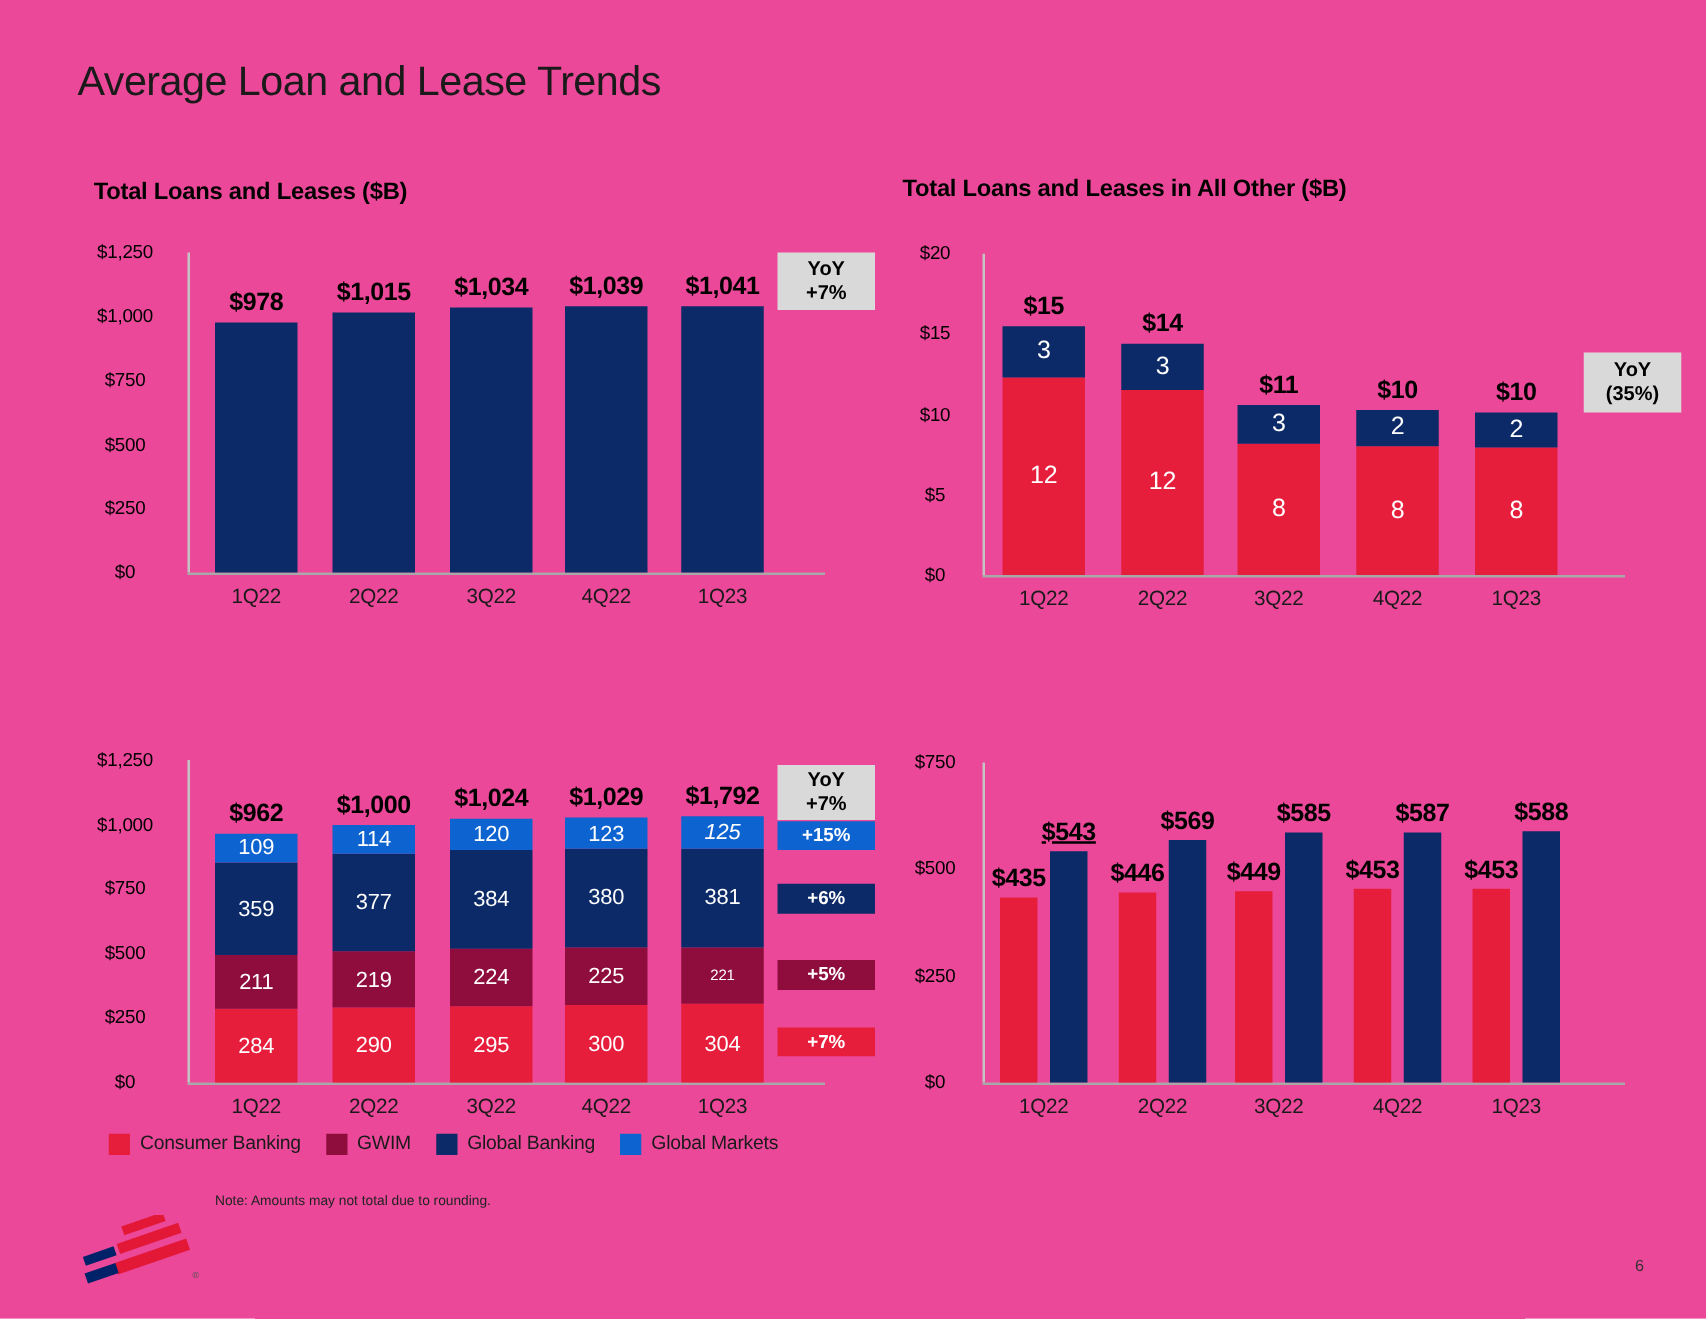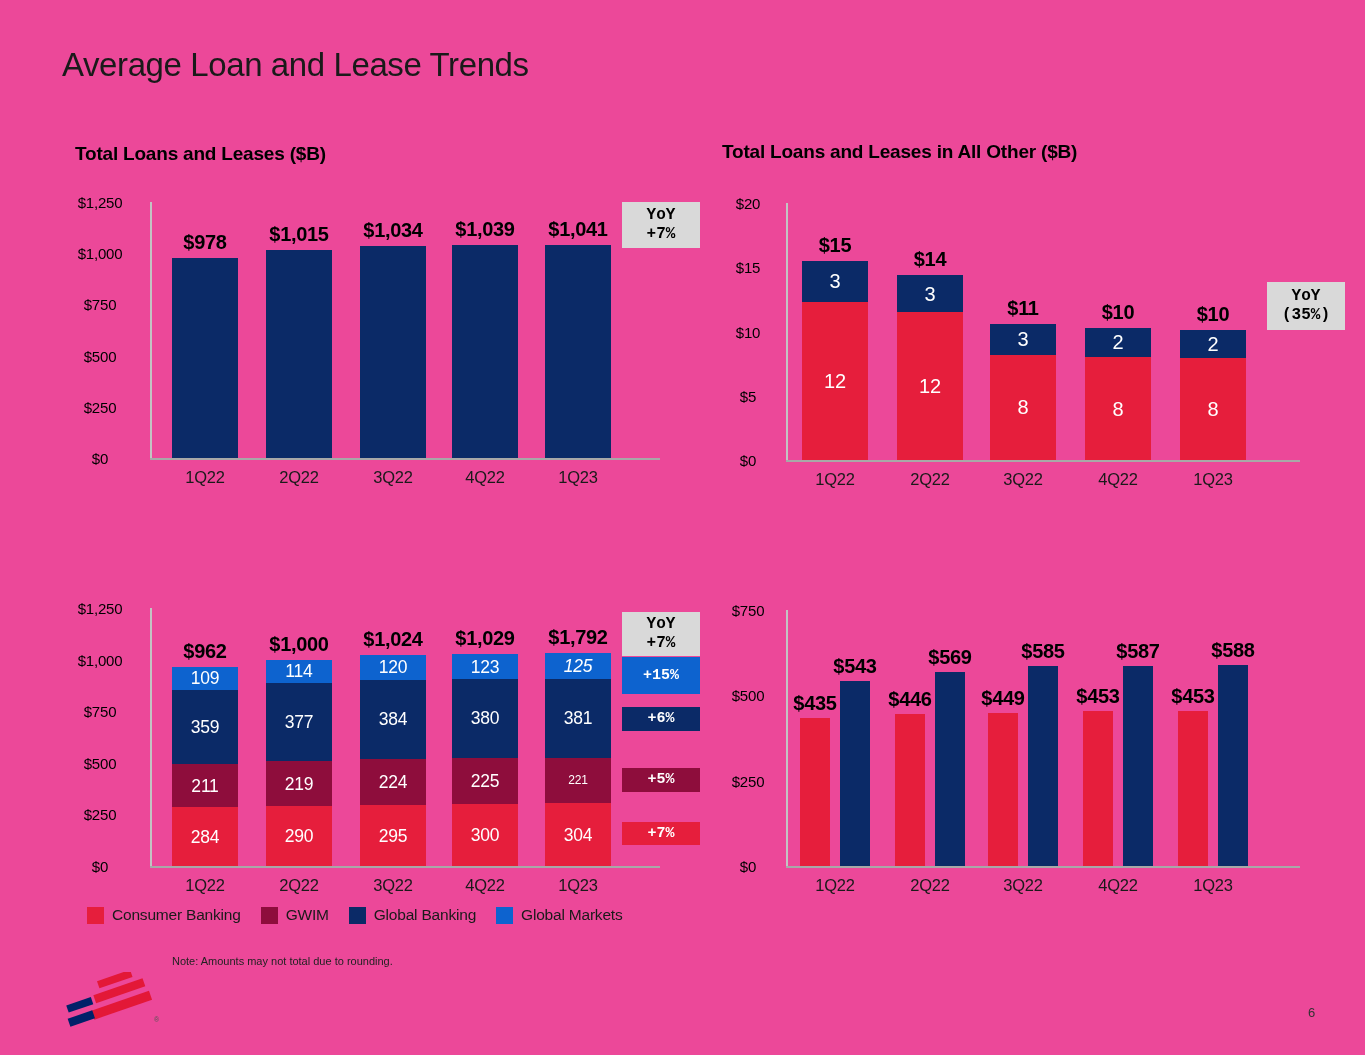--- a/index.html
+++ b/index.html
@@ -17,21 +17,21 @@
          transform:translateY(-50%);letter-spacing:-0.2px;}
   .xlab{position:absolute;font-size:16.5px;color:#1a1a1a;text-align:center;width:80px;
         letter-spacing:-0.2px;}
   .bar,.seg{position:absolute;}
   .tot{position:absolute;font-size:20px;font-weight:bold;color:#000;text-align:center;
        width:100px;letter-spacing:-0.3px;white-space:nowrap;}
   .seglab{position:absolute;color:#fff;text-align:center;transform:translateY(-50%);
           width:66px;letter-spacing:-0.2px;}
   .badge{position:absolute;display:flex;flex-direction:column;align-items:center;
          justify-content:center;font-weight:bold;text-align:center;}
-  .badge .bl{line-height:1.2;font-family:Liberation Mono, monospace;}
+  .badge .bl{line-height:1.2;}
   .legend{position:absolute;display:flex;align-items:center;}
   .leg-item{display:flex;align-items:center;}
   .swatch{display:inline-block;}
   .leg-txt{font-size:15.5px;color:#1a1a1a;margin-left:8px;letter-spacing:-0.2px;white-space:nowrap;}
   .note{position:absolute;font-size:11px;color:#222;}
   .page-num{position:absolute;font-size:13px;color:#333;}
   .logo{position:absolute;}
 </style>
 </head>
 <body>
@@ -177,21 +177,21 @@
         <div class="seglab" style="left: 485px; top: 232.447px; font-size: 12px;">221</div>
         <div class="seg" style="left: 485px; top: 131.002px; width: 66px; height: 78.6384px; background: rgb(11, 42, 103);"></div>
         <div class="seglab" style="left: 485px; top: 170.321px; font-size: 17.5px;">381</div>
         <div class="seg" style="left: 485px; top: 105.202px; width: 66px; height: 25.8px; background: rgb(13, 99, 207);"></div>
         <div class="seglab" style="left: 485px; top: 118.102px; font-size: 17.5px; font-style: italic;">125</div>
         <div class="tot" style="left: 468px; top: 78.2016px;">$1,792</div>
         <div class="badge" style="left: 562px; top: 64px; width: 78px; height: 44px; background: rgb(217, 217, 217); color: rgb(0, 0, 0); font-size: 16px;">
           <div class="bl">YoY</div>
           <div class="bl">+7%</div>
         </div>
-        <div class="badge" style="left: 562px; top: 109px; width: 78px; height: 37px; background: rgb(13, 99, 207); color: rgb(255, 255, 255); font-size: 15px;">
+        <div class="badge" style="left: 562px; top: 109px; width: 78px; height: 23px; background: rgb(13, 99, 207); color: rgb(255, 255, 255); font-size: 15px;">
           <div class="bl">+15%</div>
         </div>
         <div class="badge" style="left: 562px; top: 159px; width: 78px; height: 24px; background: rgb(11, 42, 103); color: rgb(255, 255, 255); font-size: 15px;">
           <div class="bl">+6%</div>
         </div>
         <div class="badge" style="left: 562px; top: 220px; width: 78px; height: 24px; background: rgb(142, 13, 60); color: rgb(255, 255, 255); font-size: 15px;">
           <div class="bl">+5%</div>
         </div>
         <div class="badge" style="left: 562px; top: 274px; width: 78px; height: 23px; background: rgb(230, 30, 60); color: rgb(255, 255, 255); font-size: 15px;">
           <div class="bl">+7%</div>
@@ -226,21 +226,21 @@
         <div class="ytick" style="left: 0px; width: 56px; top: 147.333px;">$500</div>
         <div class="ytick" style="left: 0px; width: 56px; top: 62px;">$750</div>
         <div class="xlab" style="left: 75px; top: 328px;">1Q22</div>
         <div class="xlab" style="left: 170px; top: 328px;">2Q22</div>
         <div class="xlab" style="left: 263px; top: 328px;">3Q22</div>
         <div class="xlab" style="left: 358px; top: 328px;">4Q22</div>
         <div class="xlab" style="left: 453px; top: 328px;">1Q23</div>
         <div class="bar" style="left: 80px; top: 169.52px; width: 30px; height: 148.48px; background: rgb(230, 30, 60);"></div>
         <div class="tot" style="left: 45px; top: 143.52px;">$435</div>
         <div class="bar" style="left: 120px; top: 132.656px; width: 30px; height: 185.344px; background: rgb(11, 42, 103);"></div>
-        <div class="tot" style="left: 85px; top: 106.656px;">$543</div>
+        <div class="tot" style="left: 85px; top: 106.656px; text-decoration: underline;">$543</div>
         <div class="bar" style="left: 175px; top: 165.765px; width: 30px; height: 152.235px; background: rgb(230, 30, 60);"></div>
         <div class="tot" style="left: 140px; top: 139.765px;">$446</div>
         <div class="bar" style="left: 215px; top: 123.781px; width: 30px; height: 194.219px; background: rgb(11, 42, 103);"></div>
         <div class="tot" style="left: 180px; top: 97.7813px;">$569</div>
         <div class="bar" style="left: 268px; top: 164.741px; width: 30px; height: 153.259px; background: rgb(230, 30, 60);"></div>
         <div class="tot" style="left: 233px; top: 138.741px;">$449</div>
         <div class="bar" style="left: 308px; top: 118.32px; width: 30px; height: 199.68px; background: rgb(11, 42, 103);"></div>
         <div class="tot" style="left: 273px; top: 92.32px;">$585</div>
         <div class="bar" style="left: 363px; top: 163.376px; width: 30px; height: 154.624px; background: rgb(230, 30, 60);"></div>
         <div class="tot" style="left: 328px; top: 137.376px;">$453</div>

